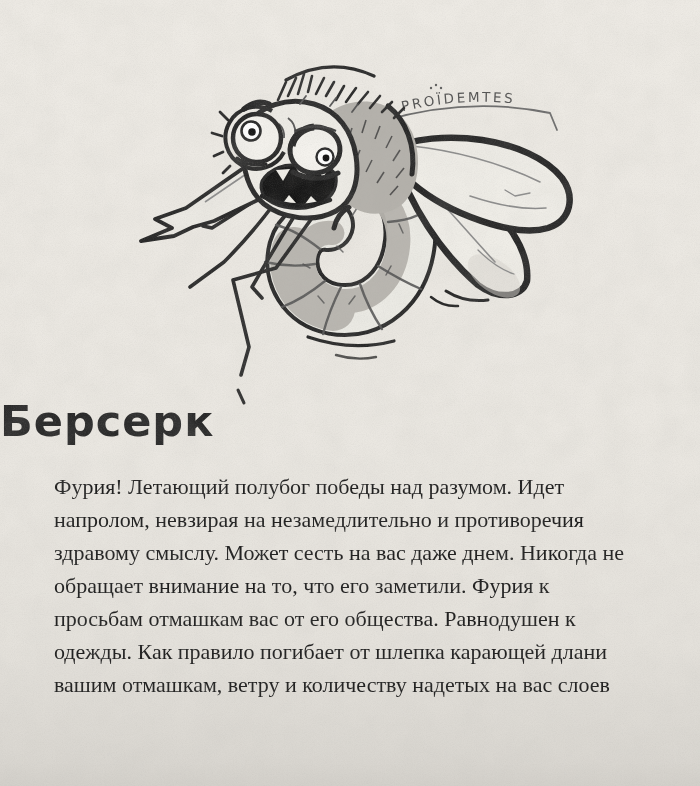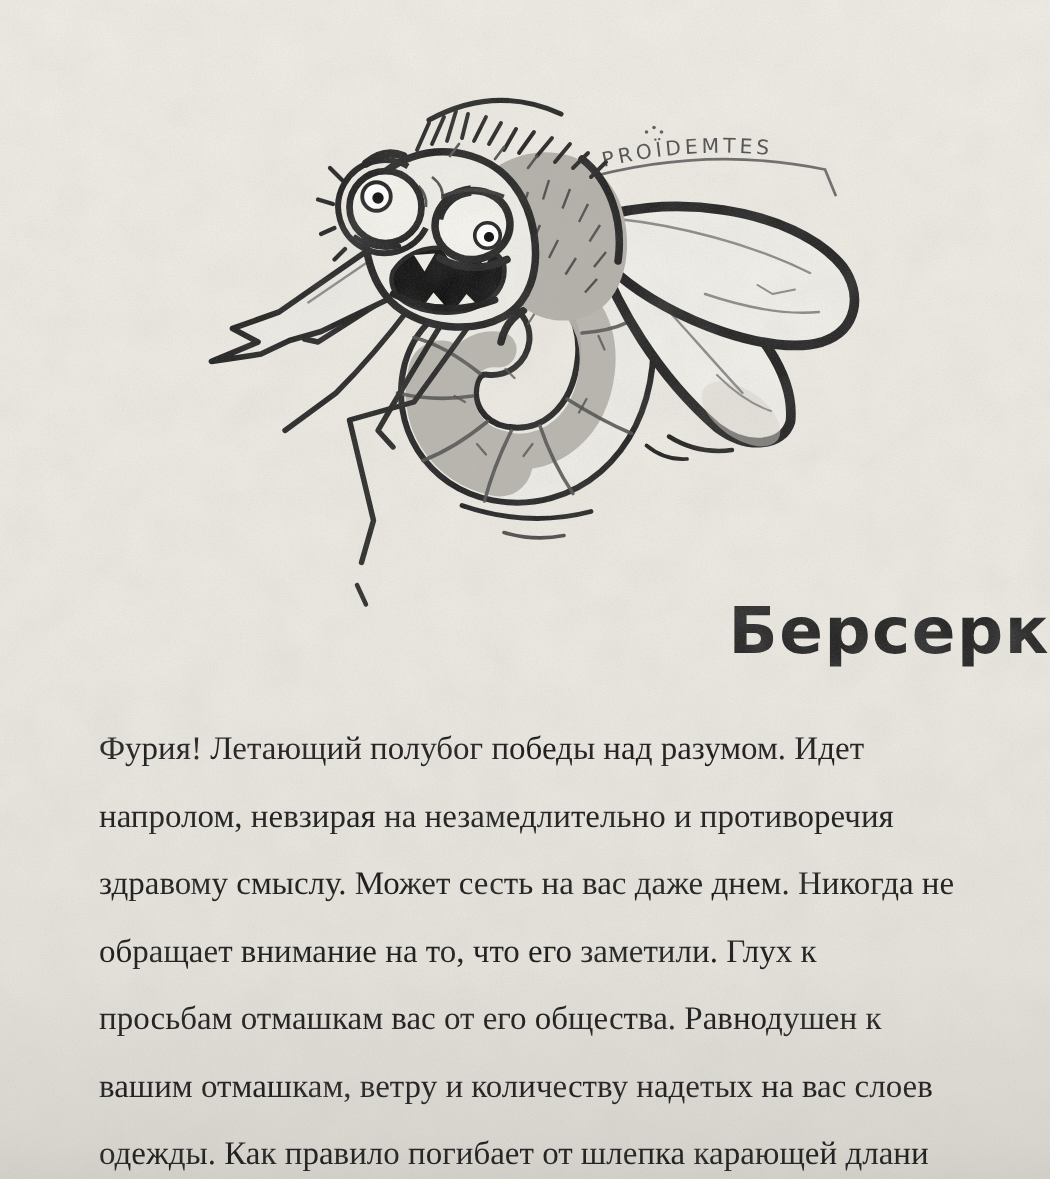--- a/index.html
+++ b/index.html
@@ -1,26 +1,26 @@
 <!DOCTYPE html>
 <html style="--paper: #eae7e1; --paper-dark: #d6d3cd; --ink: #282828; --ink-soft: #555555; --shade: #b3b0aa; --shade-light: #efede7; --text: #1c1c1c;"><head>
 <meta charset="utf-8">
 <style>
   html,body{margin:0;padding:0;}
   body{width:700px;height:786px;overflow:hidden;font-family:"Liberation Serif",serif;}
   .page{position:relative;width:700px;height:786px;
     background:linear-gradient(180deg,#edeae4 0%,#eae7e1 55%,#e4e1db 82%,#d9d6d0 97%,#d3d0ca 100%);}
   .texture{position:absolute;inset:0;pointer-events:none;}
   .illustration{position:absolute;top:0;left:0;}
-  .page-title{position:absolute;top:396px;left:0;width:700px;text-align:right;
+  .page-title{position:absolute;top:396px;left:0;width:700px;text-align:left;
     font-family:"DejaVu Sans",sans-serif;font-weight:bold;font-size:43px;letter-spacing:1px;
     color:var(--ink,#2e2e2e);}
   .description{position:absolute;top:468px;left:50px;width:622px;
     font-size:22px;line-height:29px;color:var(--text,#1c1c1c);}
-  .description p{margin:16px;}
+  .description p{margin:4px;}
   .s-ink{stroke:var(--ink,#262626);}
   .f-paperline{fill:var(--shade-light,#efede7);}
   .f-shade{fill:var(--shade,#b3b0aa);}
   .s-soft{stroke:var(--ink-soft,#555555);}
   .wm{font-family:"DejaVu Sans",sans-serif;font-size:13.5px;letter-spacing:2.5px;fill:#4e4e4e;}
 </style>
 </head>
 <body>
 
 <div class="page">
@@ -193,24 +193,24 @@
       </g>
     </g>
   </svg>
 
   <div class="page-title">Берсерк</div>
 
   <div class="description">
     <p>Фурия! Летающий полубог победы над разумом. Идет</p>
     <p>напролом, невзирая на незамедлительно и противоречия</p>
     <p>здравому смыслу. Может сесть на вас даже днем. Никогда не</p>
-    <p>обращает внимание на то, что его заметили. Глух к</p>
+    <p>обращает внимание на то, что его заметили. Фурия к</p>
     <p>просьбам отмашкам вас от его общества. Равнодушен к</p>
+    <p>одежды. Как правило погибает от шлепка карающей длани</p>
     <p>вашим отмашкам, ветру и количеству надетых на вас слоев</p>
-    <p>одежды. Как правило погибает от шлепка карающей длани</p>
   </div>
 
   <svg class="texture" width="700" height="786" viewBox="0 0 700 786">
     <defs>
       <filter id="grain">
         <feTurbulence type="fractalNoise" baseFrequency="0.9" numOctaves="2" seed="7"></feTurbulence>
         <feColorMatrix type="matrix" values="0 0 0 0 0.42  0 0 0 0 0.41  0 0 0 0 0.39  0.7 0.7 0.7 0 -0.9"></feColorMatrix>
       </filter>
       <filter id="mottle">
         <feTurbulence type="fractalNoise" baseFrequency="0.035" numOctaves="3" seed="11"></feTurbulence>

